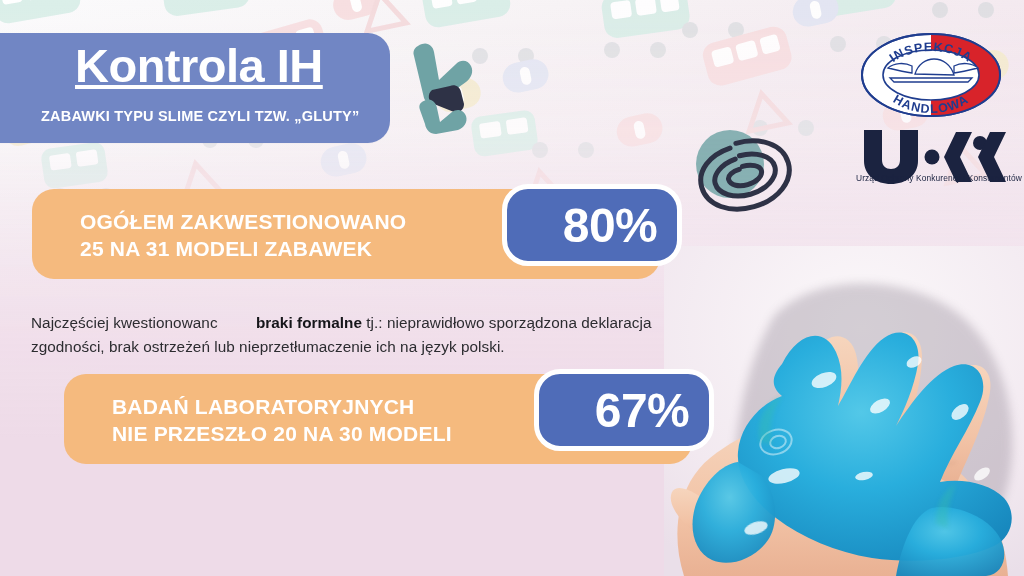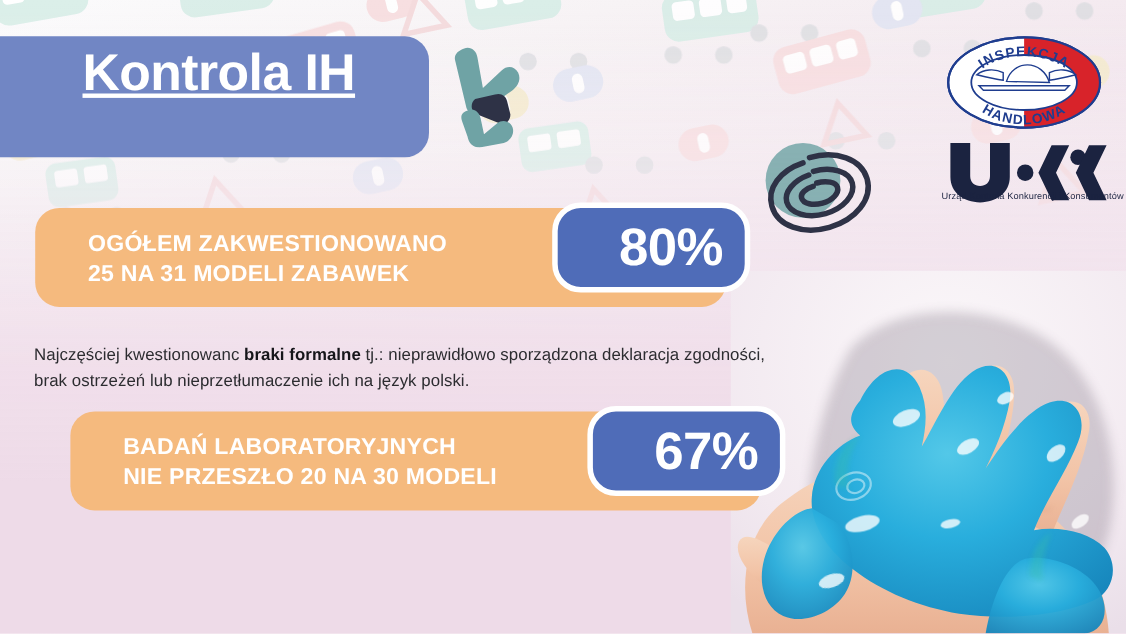--- a/index.html
+++ b/index.html
@@ -179,21 +179,21 @@
   .note {
     position: absolute;
     left: 31px;
     top: 311px;
     width: 690px;
     font-size: 15.3px;
     line-height: 1.55;
     color: #2c2c30;
     letter-spacing: 0.05px;
   }
-  .note b { font-weight: 800; color: #16161a; }
+  .note b { font-weight: 800; color: #16161a; margin-left: 34px; }
 
   
   .footnote {
     position: absolute;
     left: 33px;
     top: 497px;
     width: 640px;
     font-family: "DejaVu Sans", sans-serif;
     font-size: 14.7px;
     line-height: 1.5;
@@ -455,20 +455,21 @@
 
       <g fill="#38c0a8" opacity="0.35" filter="url(#soft)">
         <path d="M118 150 C108 164 104 182 108 198 L96 196 C92 176 100 158 118 150 Z"></path>
         <path d="M292 238 C286 252 282 268 284 282 L272 278 C272 260 278 246 292 238 Z"></path>
       </g>
     </svg>
   </div>
 
   <div class="header-bar"></div>
   <div class="header-title">Kontrola IH</div>
+  <div class="header-subtitle">ZABAWKI TYPU SLIME CZYLI TZW. „GLUTY”</div>
 
   <div class="chevrons">
     <svg width="80" height="92" viewBox="0 0 80 92" xmlns="http://www.w3.org/2000/svg">
       <path d="M14 2 C20 0 25 4 26 10 L31 38 L48 22 C53 17 60 18 63 24 C66 30 63 36 58 40 L30 60 C25 64 18 62 16 56 L6 14 C4 8 8 4 14 2 Z" fill="#6fa3a5"></path>
       <path d="M42 44 C47 42 52 45 53 50 L56 62 L56 62 C56 68 51 72 46 70 L26 62 C20 60 19 52 24 48 Z" fill="#2e3246"></path>
       <path d="M18 58 C23 56 28 60 29 66 L32 80 L44 70 C49 66 56 68 58 74 C60 80 56 86 50 88 L28 92 C22 92 18 88 17 82 L12 68 C10 62 13 60 18 58 Z" fill="#6fa3a5"></path>
     </svg>
   </div>
 
   <div class="spiral">
@@ -510,21 +511,21 @@
     <svg width="152" height="62" viewBox="0 0 152 62" xmlns="http://www.w3.org/2000/svg">
       <g fill="#1b2340">
         <path d="M8 4 L26 4 L26 34 C26 40 30 43 35 43 C40 43 44 40 44 34 L44 4 L62 4 L62 35 C62 49 50 58 35 58 C20 58 8 49 8 35 Z"></path>
         <circle cx="76" cy="31" r="7.5"></circle>
         <path d="M116 6 L104 31 L116 56 L100 56 L88 31 L100 6 Z"></path>
         <circle cx="124" cy="17" r="7"></circle>
         <path d="M150 6 L138 31 L150 56 L134 56 L122 31 L134 6 Z"></path>
       </g>
     </svg>
   </div>
-  <div class="uokik-sub">Urząd Kontrola Konkurencji i Konsumentów</div>
+  <div class="uokik-sub">Urząd Ochrony Konkurencji i Konsumentów</div>
 
   <div class="stat-row one">
     <div class="stat-bar"></div>
     <div class="stat-text">
       <div>OGÓŁEM ZAKWESTIONOWANO</div>
       <div>25 NA 31 MODELI ZABAWEK</div>
     </div>
     <div class="stat-badge">80%</div>
   </div>
 

